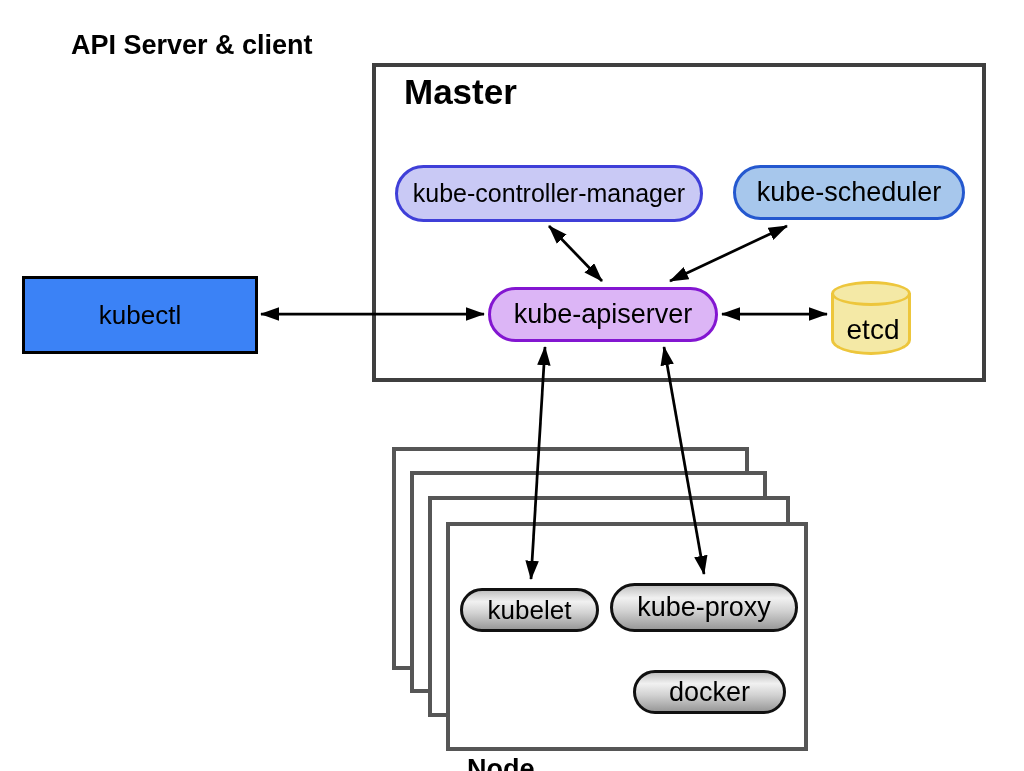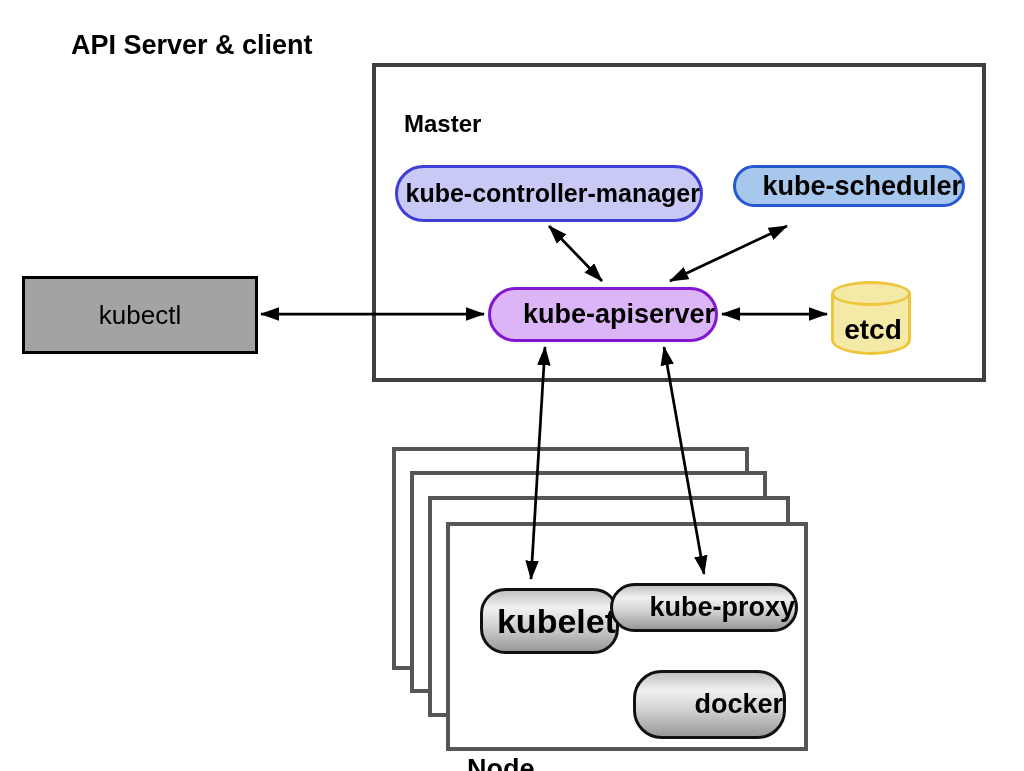--- a/index.html
+++ b/index.html
@@ -1,49 +1,49 @@
 <!DOCTYPE html>
 <html style="--master-border: #3f3f3f; --node-border: #565656; --cm-fill: #c9c9f5; --cm-border: #3f3fd8; --sched-fill: #a7c7ec; --sched-border: #2458cf; --api-fill: #dcb5f6; --api-border: #8316d1; --etcd-fill: #f4e9a6; --etcd-border: #edc63c; --edge: #000000;"><head>
 <meta charset="utf-8">
 <style>
   html,body{margin:0;padding:0;background:#fff;}
   .stage{position:relative;width:1024px;height:771px;background:#fff;overflow:hidden;
          font-family:"Liberation Sans",sans-serif;color:#000;}
   .title{position:absolute;left:71px;top:30px;font-size:27px;font-weight:700;}
   .kubectl-box{position:absolute;left:22px;top:276px;width:236px;height:78px;box-sizing:border-box;
-         border:3px solid #000;background:#a3a3a3;display:flex;align-items:center;justify-content:center;
+         border:3px solid #000;background:#3b82f6;display:flex;align-items:center;justify-content:center;
          font-size:26px;}
   .master-box{position:absolute;left:372px;top:63px;width:614px;height:319px;box-sizing:border-box;
          border:4px solid var(--master-border);background:#fff;}
-  .master-label{position:absolute;left:404px;top:72px;font-weight:700;font-size:24px;margin-top:38px;}
-  .pill{position:absolute;box-sizing:border-box;display:flex;align-items:center;justify-content:flex-end;
-         font-weight:700;white-space:nowrap;}
+  .master-label{position:absolute;left:404px;top:72px;font-weight:700;font-size:35px;}
+  .pill{position:absolute;box-sizing:border-box;display:flex;align-items:center;justify-content:center;
+         font-weight:400;white-space:nowrap;}
   .pill-cm{left:395px;top:165px;width:308px;height:57px;border-radius:28.5px;font-size:25px;
          background:var(--cm-fill);border:3px solid var(--cm-border);}
-  .pill-sched{left:733px;top:165px;width:232px;height:42px;border-radius:28.5px;font-size:27px;
+  .pill-sched{left:733px;top:165px;width:232px;height:55px;border-radius:28.5px;font-size:27px;
          background:var(--sched-fill);border:3px solid var(--sched-border);}
   .pill-api{left:488px;top:287px;width:230px;height:55px;border-radius:27.5px;font-size:27px;
          background:var(--api-fill);border:3px solid var(--api-border);}
   .cylinder{position:absolute;left:831px;top:281px;width:80px;height:74px;}
   .cyl-body{position:absolute;left:0;top:12px;width:80px;height:62px;box-sizing:border-box;
          background:var(--etcd-fill);border:3px solid var(--etcd-border);border-top:none;
          border-radius:0 0 40px 40px / 0 0 15px 15px;}
   .cyl-top{position:absolute;left:0;top:0;width:80px;height:25px;box-sizing:border-box;
          background:var(--etcd-fill);border:3px solid var(--etcd-border);border-radius:50%;}
-  .cyl-label{position:absolute;left:4px;right:0;top:33px;text-align:center;font-weight:700;font-size:28px;}
+  .cyl-label{position:absolute;left:4px;right:0;top:33px;text-align:center;font-weight:400;font-size:28px;}
   .node-box{position:absolute;box-sizing:border-box;border:4px solid var(--node-border);background:#fff;}
   .nb1{left:392px;top:447px;width:357px;height:223px;}
   .nb2{left:410px;top:471px;width:357px;height:222px;}
   .nb3{left:428px;top:496px;width:362px;height:221px;}
   .nb4{left:446px;top:522px;width:362px;height:229px;}
   .gray-pill{background:linear-gradient(180deg,#c2c2c2 0%,#f1f1f1 28%,#d2d2d2 58%,#999 100%);
          border:3px solid #111;}
-  .pill-kubelet{left:480px;top:588px;width:139px;height:66px;border-radius:25.5px;font-size:34px;}
+  .pill-kubelet{left:460px;top:588px;width:139px;height:44px;border-radius:25.5px;font-size:26px;}
   .pill-kproxy{left:610px;top:583px;width:188px;height:49px;border-radius:27.5px;font-size:27px;}
-  .pill-docker{left:633px;top:670px;width:153px;height:69px;border-radius:28.5px;font-size:27px;}
+  .pill-docker{left:633px;top:670px;width:153px;height:44px;border-radius:28.5px;font-size:27px;}
   .node-label{position:absolute;left:467px;top:710px;font-weight:700;font-size:27px;margin-top:44px;}
   .edges{position:absolute;left:0;top:0;width:1024px;height:771px;pointer-events:none;}
 </style>
 </head>
 <body>
 
 <div class="stage">
 
   <div class="title">API Server &amp; client</div>
 

